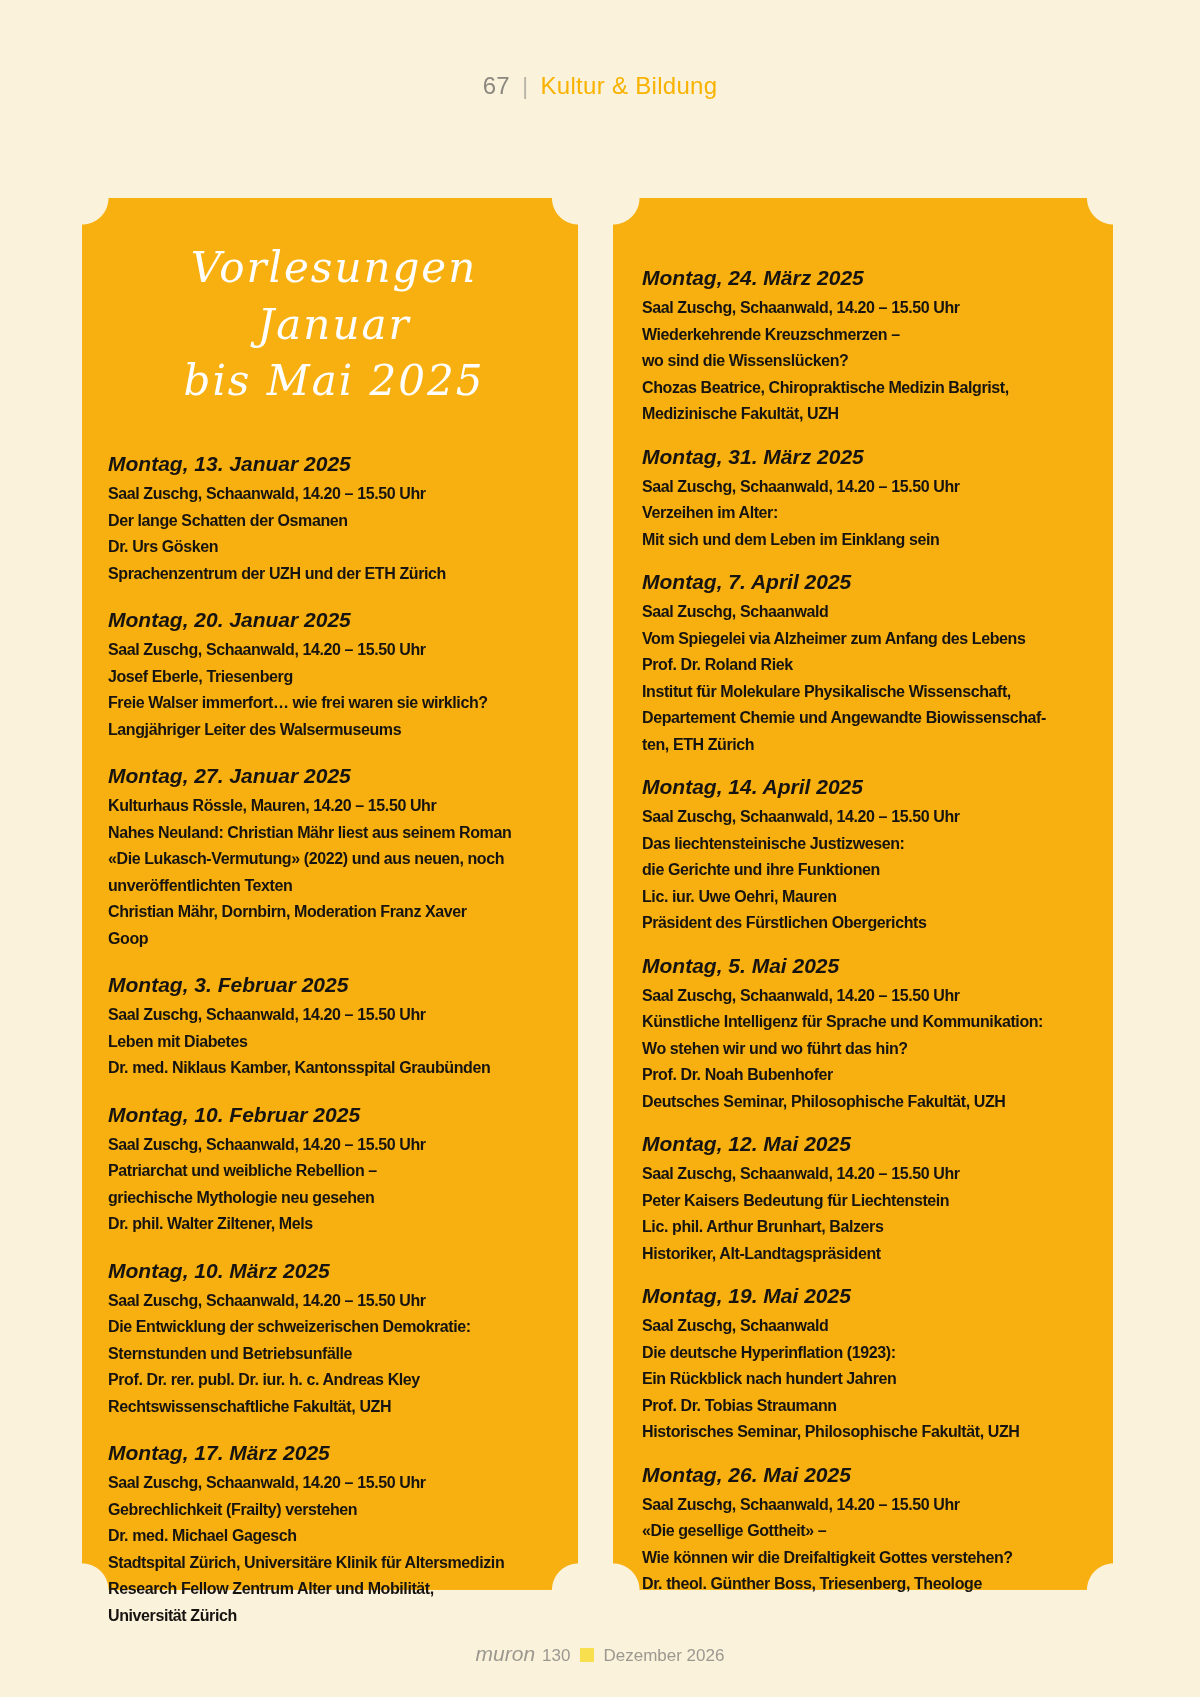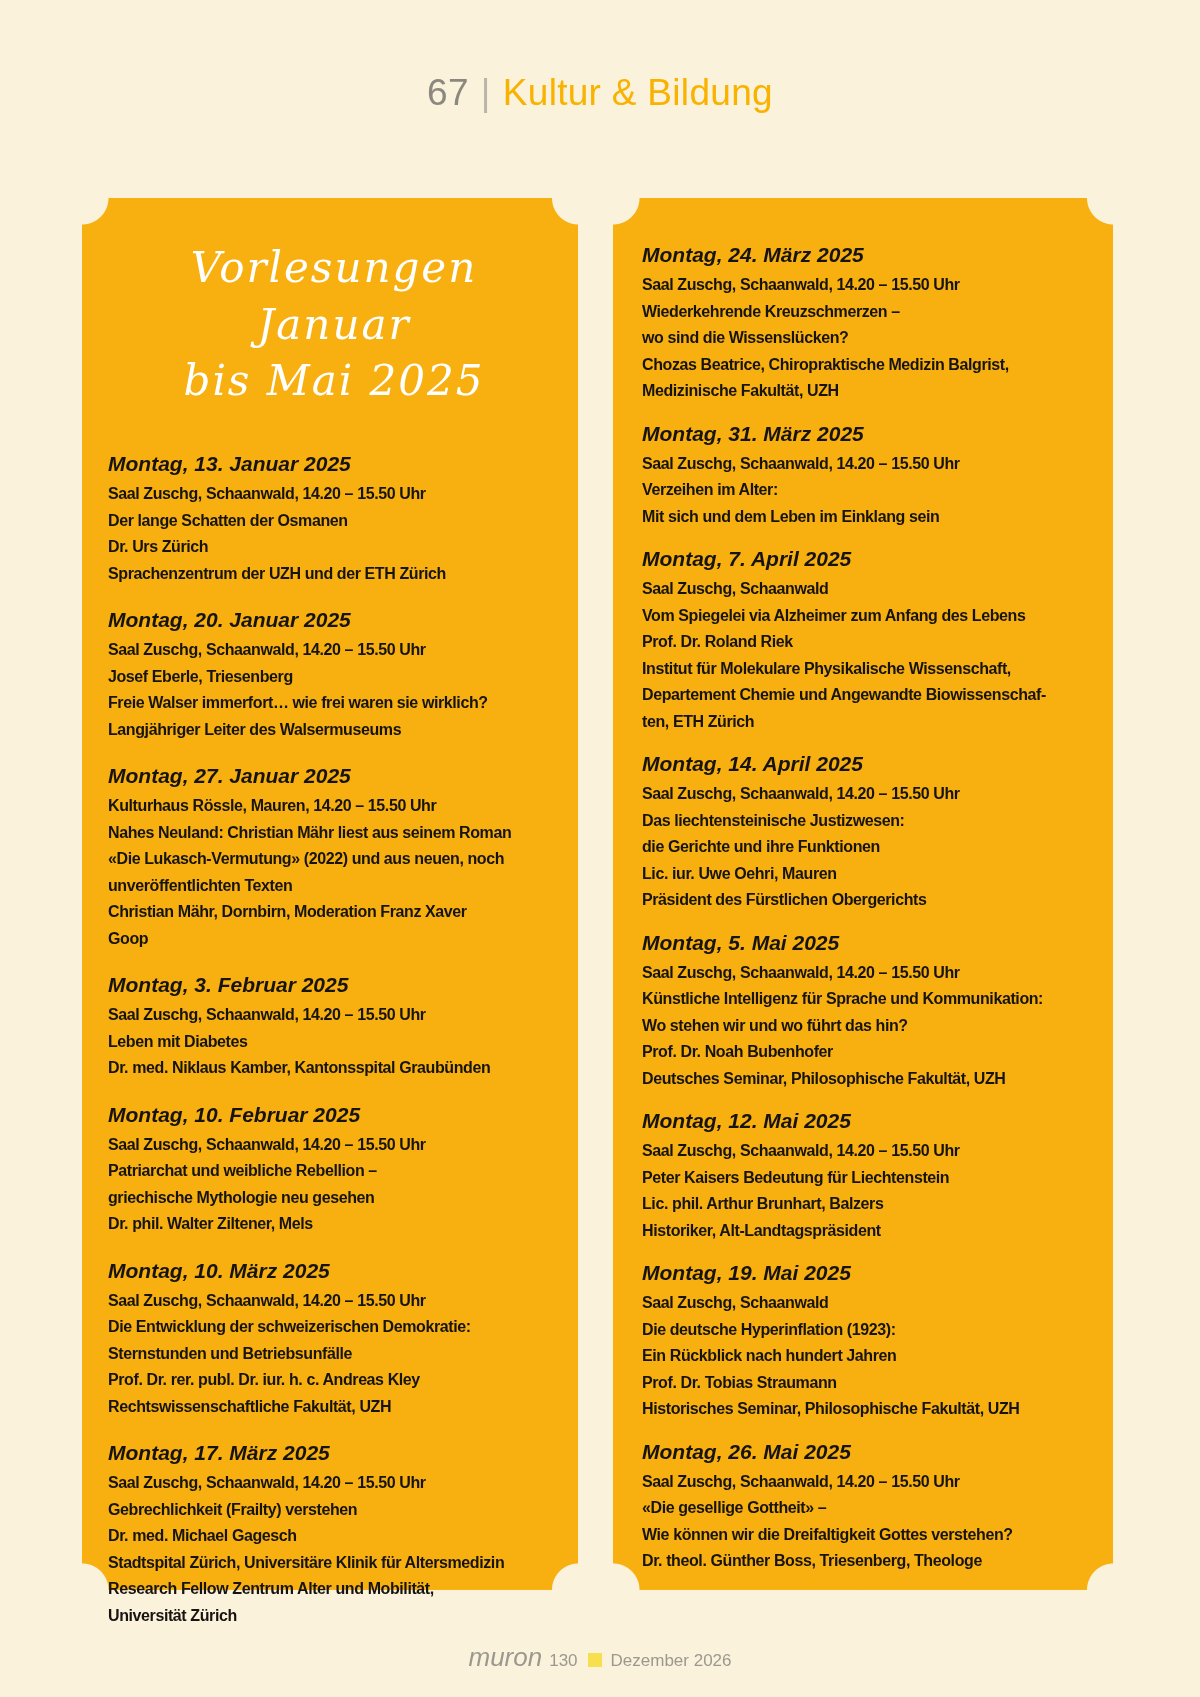--- a/index.html
+++ b/index.html
@@ -7,21 +7,21 @@
     width:1200px;height:1697px;
     background:#FBF2DC;
     font-family:"Liberation Sans",sans-serif;
     position:relative;
     color:#161310;
   }
 
   
   .page-header{
     position:absolute;top:72px;left:0;width:100%;
-    text-align:center;font-size:37px;letter-spacing:.3px;
+    text-align:center;font-size:24px;letter-spacing:.3px;
   }
   .page-header .pagenum{color:#8B887F;}
   .page-header .sep{color:#B9B5A9;margin:0 12px;font-weight:300;}
   .page-header .section{color:#F8B200;}
 
   
   .columns{
     position:absolute;left:82px;top:198px;
     display:flex;gap:35px;
   }
@@ -31,21 +31,21 @@
     background-image:
       radial-gradient(circle at 0 0,      rgba(0,0,0,0) 26px, var(--c) 27px),
       radial-gradient(circle at 100% 0,   rgba(0,0,0,0) 26px, var(--c) 27px),
       radial-gradient(circle at 0 100%,   rgba(0,0,0,0) 26px, var(--c) 27px),
       radial-gradient(circle at 100% 100%,rgba(0,0,0,0) 26px, var(--c) 27px);
     background-position:0 0,100% 0,0 100%,100% 100%;
     background-size:50.5% 50.5%;
     background-repeat:no-repeat;
   }
   .panel.left { width:496px; padding:30px 18px 0 26px; }
-  .panel.right{ width:500px; padding:43px 16px 0 29px; }
+  .panel.right{ width:500px; padding:66px 16px 0 29px; }
 
   
   .script-title{
     margin:12px 0 40px;
     text-align:center;
     color:#FFFFFF;
     font-family:"DejaVu Serif",serif;
     font-style:italic;
     font-weight:400;
     font-size:42px;
@@ -71,21 +71,21 @@
     color:#161310;
   }
 
   
   .page-footer{
     position:absolute;top:1642px;left:0;width:100%;
     text-align:center;
     color:#9B9890;font-size:17px;
   }
   .page-footer .mag{
-    font-style:italic;font-size:26px;margin-right:7px;
+    font-style:italic;font-size:21px;margin-right:7px;
     font-family:"Liberation Sans",sans-serif;
   }
   .page-footer .sq{
     display:inline-block;width:14px;height:14px;
     background:#F8DF4D;margin:0 9px 0 10px;vertical-align:-1px;
   }
 </style>
 </head>
 <body>
 
@@ -97,21 +97,21 @@
   <section class="panel left">
     <h1 class="script-title">
       <span>Vorlesungen Januar</span><br>
       <span>bis Mai 2025</span>
     </h1>
     <div class="entries" id="left-entries">
         <section class="entry">
           <h3 class="date">Montag, 13. Januar 2025</h3>
           <p class="line">Saal Zuschg, Schaanwald, 14.20 – 15.50 Uhr</p>
           <p class="line">Der lange Schatten der Osmanen</p>
-          <p class="line">Dr. Urs Zürich</p>
+          <p class="line">Dr. Urs Gösken</p>
           <p class="line">Sprachenzentrum der UZH und der ETH Zürich</p>
         </section>
         <section class="entry">
           <h3 class="date">Montag, 20. Januar 2025</h3>
           <p class="line">Saal Zuschg, Schaanwald, 14.20 – 15.50 Uhr</p>
           <p class="line">Josef Eberle, Triesenberg</p>
           <p class="line">Freie Walser immerfort… wie frei waren sie wirklich?</p>
           <p class="line">Langjähriger Leiter des Walsermuseums</p>
         </section>
         <section class="entry">

